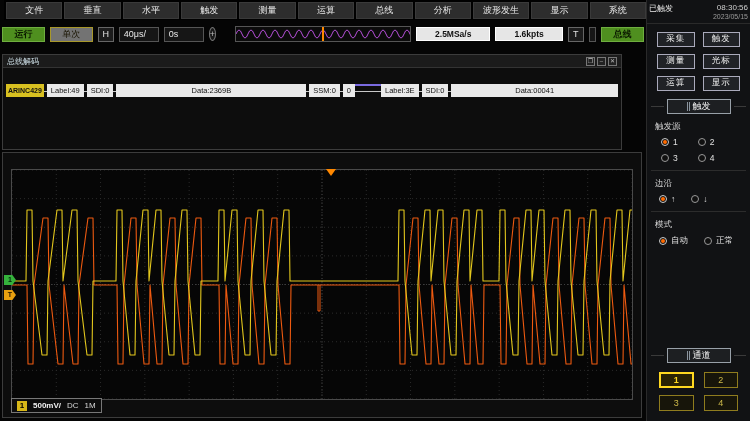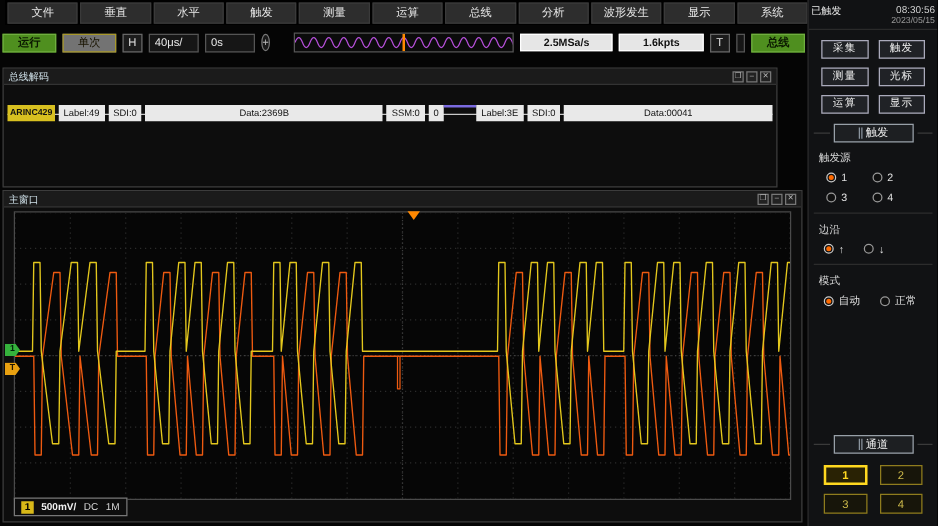--- a/index.html
+++ b/index.html
@@ -137,28 +137,20 @@
         <div class="bus-conn"></div>
         <div class="bus-frame f1">
           <div class="bus-field">Label:3E</div>
           <div class="bus-field">SDI:0</div>
           <div class="bus-field grow">Data:00041</div>
         </div>
       </div>
   </div>
 
   <div class="panel" id="main-panel">
-    <div class="panel-title">
-      <span>主窗口</span>
-      <span class="win-controls">
-          <div class="win-btn">❐</div>
-          <div class="win-btn">–</div>
-          <div class="win-btn">✕</div>
-        </span>
-    </div>
     <div class="plot">
       <svg id="wave-svg" width="620" height="229" viewBox="0 0 620 229">
           <line x1="0" y1="0" x2="0" y2="229" stroke="#2b2b2b" stroke-width="1" stroke-dasharray="1,3"></line>
           <line x1="44.285714285714285" y1="0" x2="44.285714285714285" y2="229" stroke="#2b2b2b" stroke-width="1" stroke-dasharray="1,3"></line>
           <line x1="88.57142857142857" y1="0" x2="88.57142857142857" y2="229" stroke="#2b2b2b" stroke-width="1" stroke-dasharray="1,3"></line>
           <line x1="132.85714285714286" y1="0" x2="132.85714285714286" y2="229" stroke="#2b2b2b" stroke-width="1" stroke-dasharray="1,3"></line>
           <line x1="177.14285714285714" y1="0" x2="177.14285714285714" y2="229" stroke="#2b2b2b" stroke-width="1" stroke-dasharray="1,3"></line>
           <line x1="221.42857142857142" y1="0" x2="221.42857142857142" y2="229" stroke="#2b2b2b" stroke-width="1" stroke-dasharray="1,3"></line>
           <line x1="265.7142857142857" y1="0" x2="265.7142857142857" y2="229" stroke="#2b2b2b" stroke-width="1" stroke-dasharray="1,3"></line>
           <line x1="310" y1="0" x2="310" y2="229" stroke="#2b2b2b" stroke-width="1" stroke-dasharray="1,3"></line>

